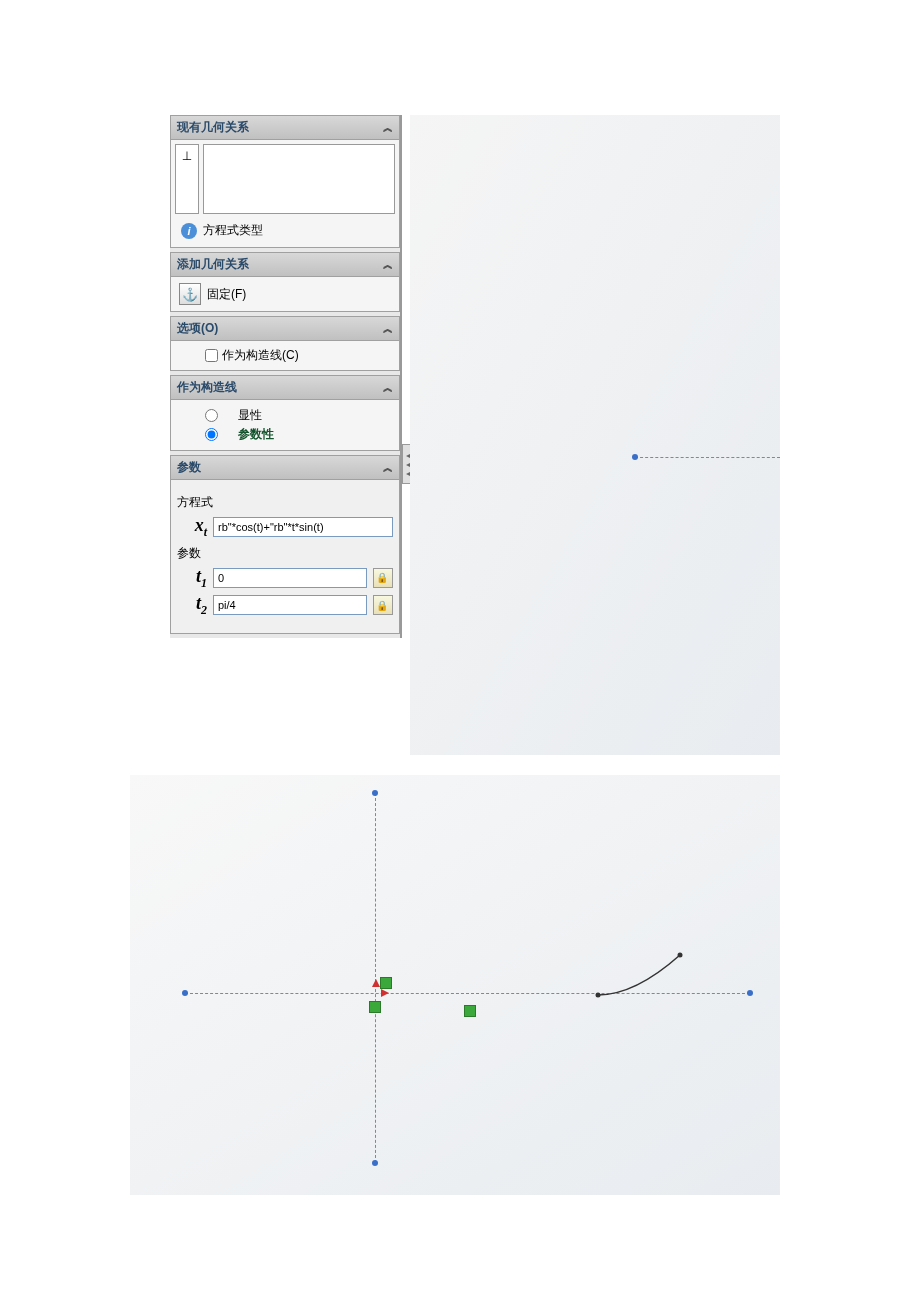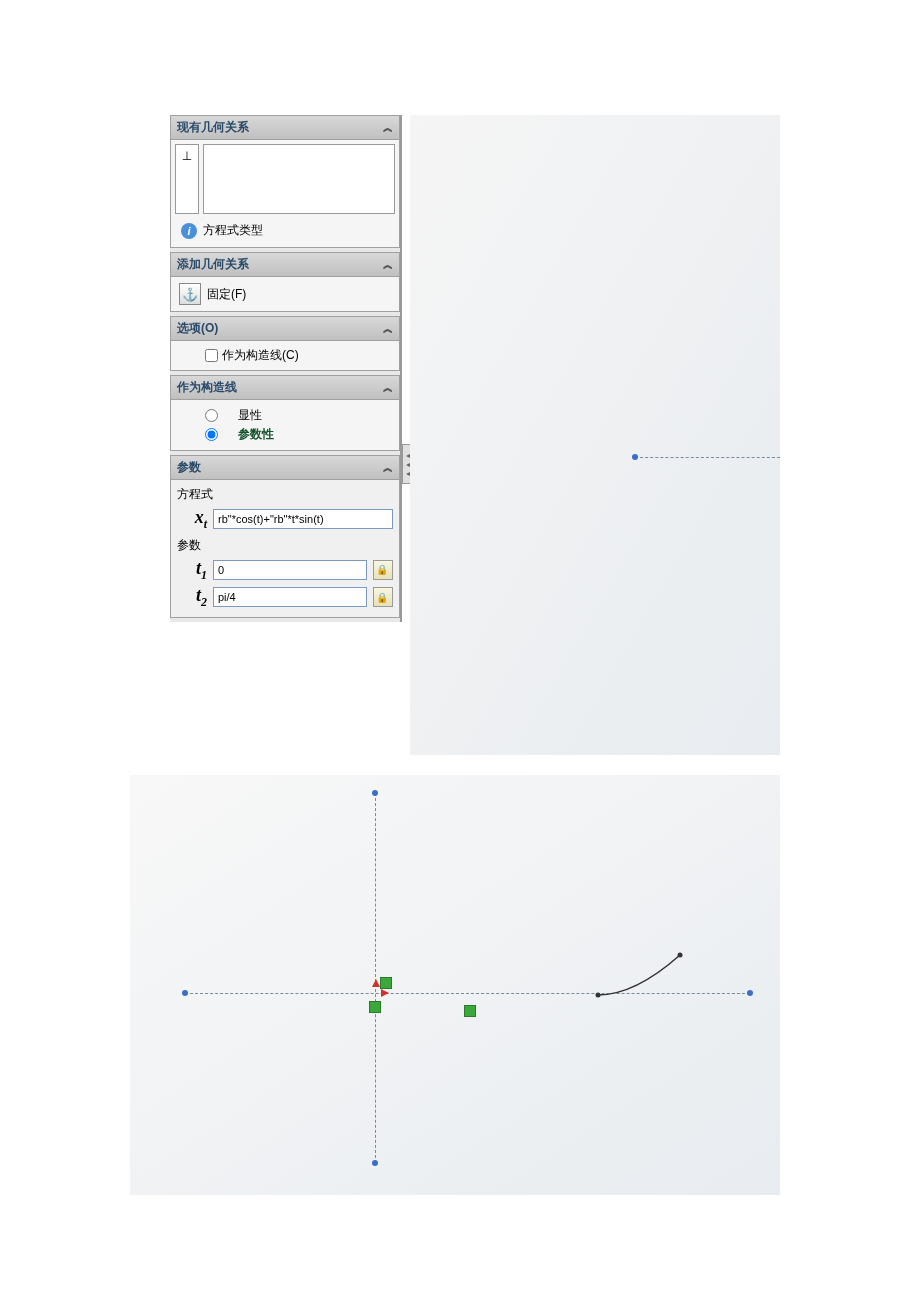--- a/index.html
+++ b/index.html
@@ -121,21 +121,21 @@
     }
     .radio-row input[type="radio"] {
       width: 13px;
       height: 13px;
     }
     .radio-row .selected-label {
       color: #14532d;
       font-weight: bold;
     }
     .params-body {
-      padding: 4px 6px;
+      padding: 12px 6px;
     }
     .params-label {
       padding: 2px 0 4px 0;
     }
     .param-row {
       display: flex;
       align-items: center;
       gap: 6px;
       margin-bottom: 3px;
     }

